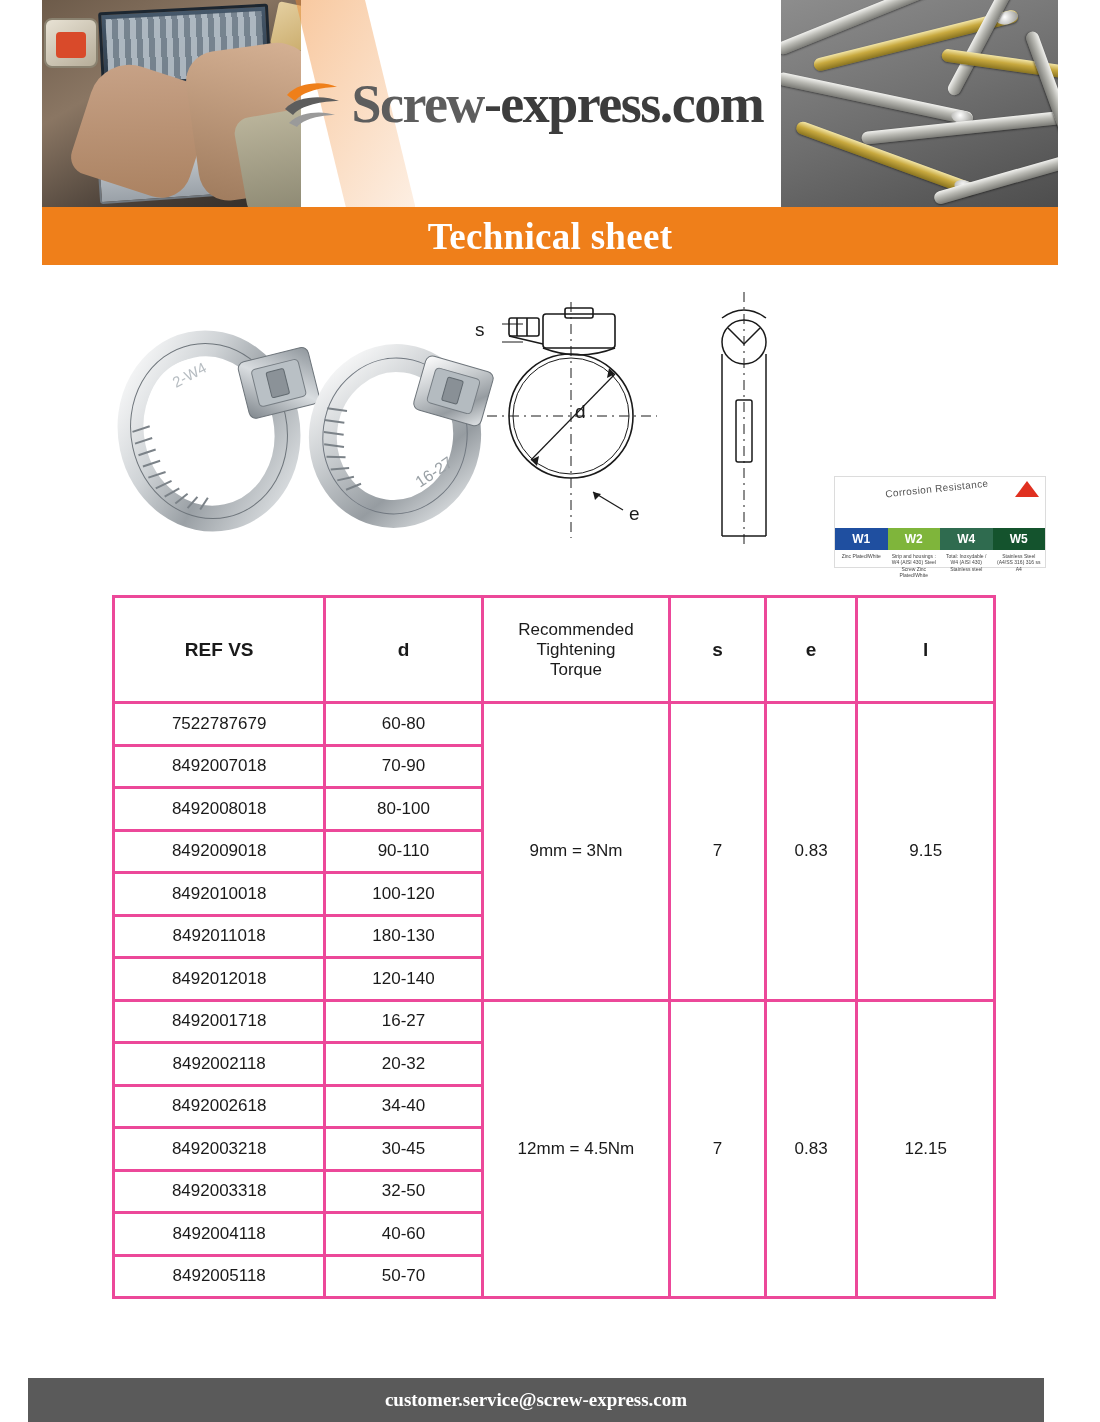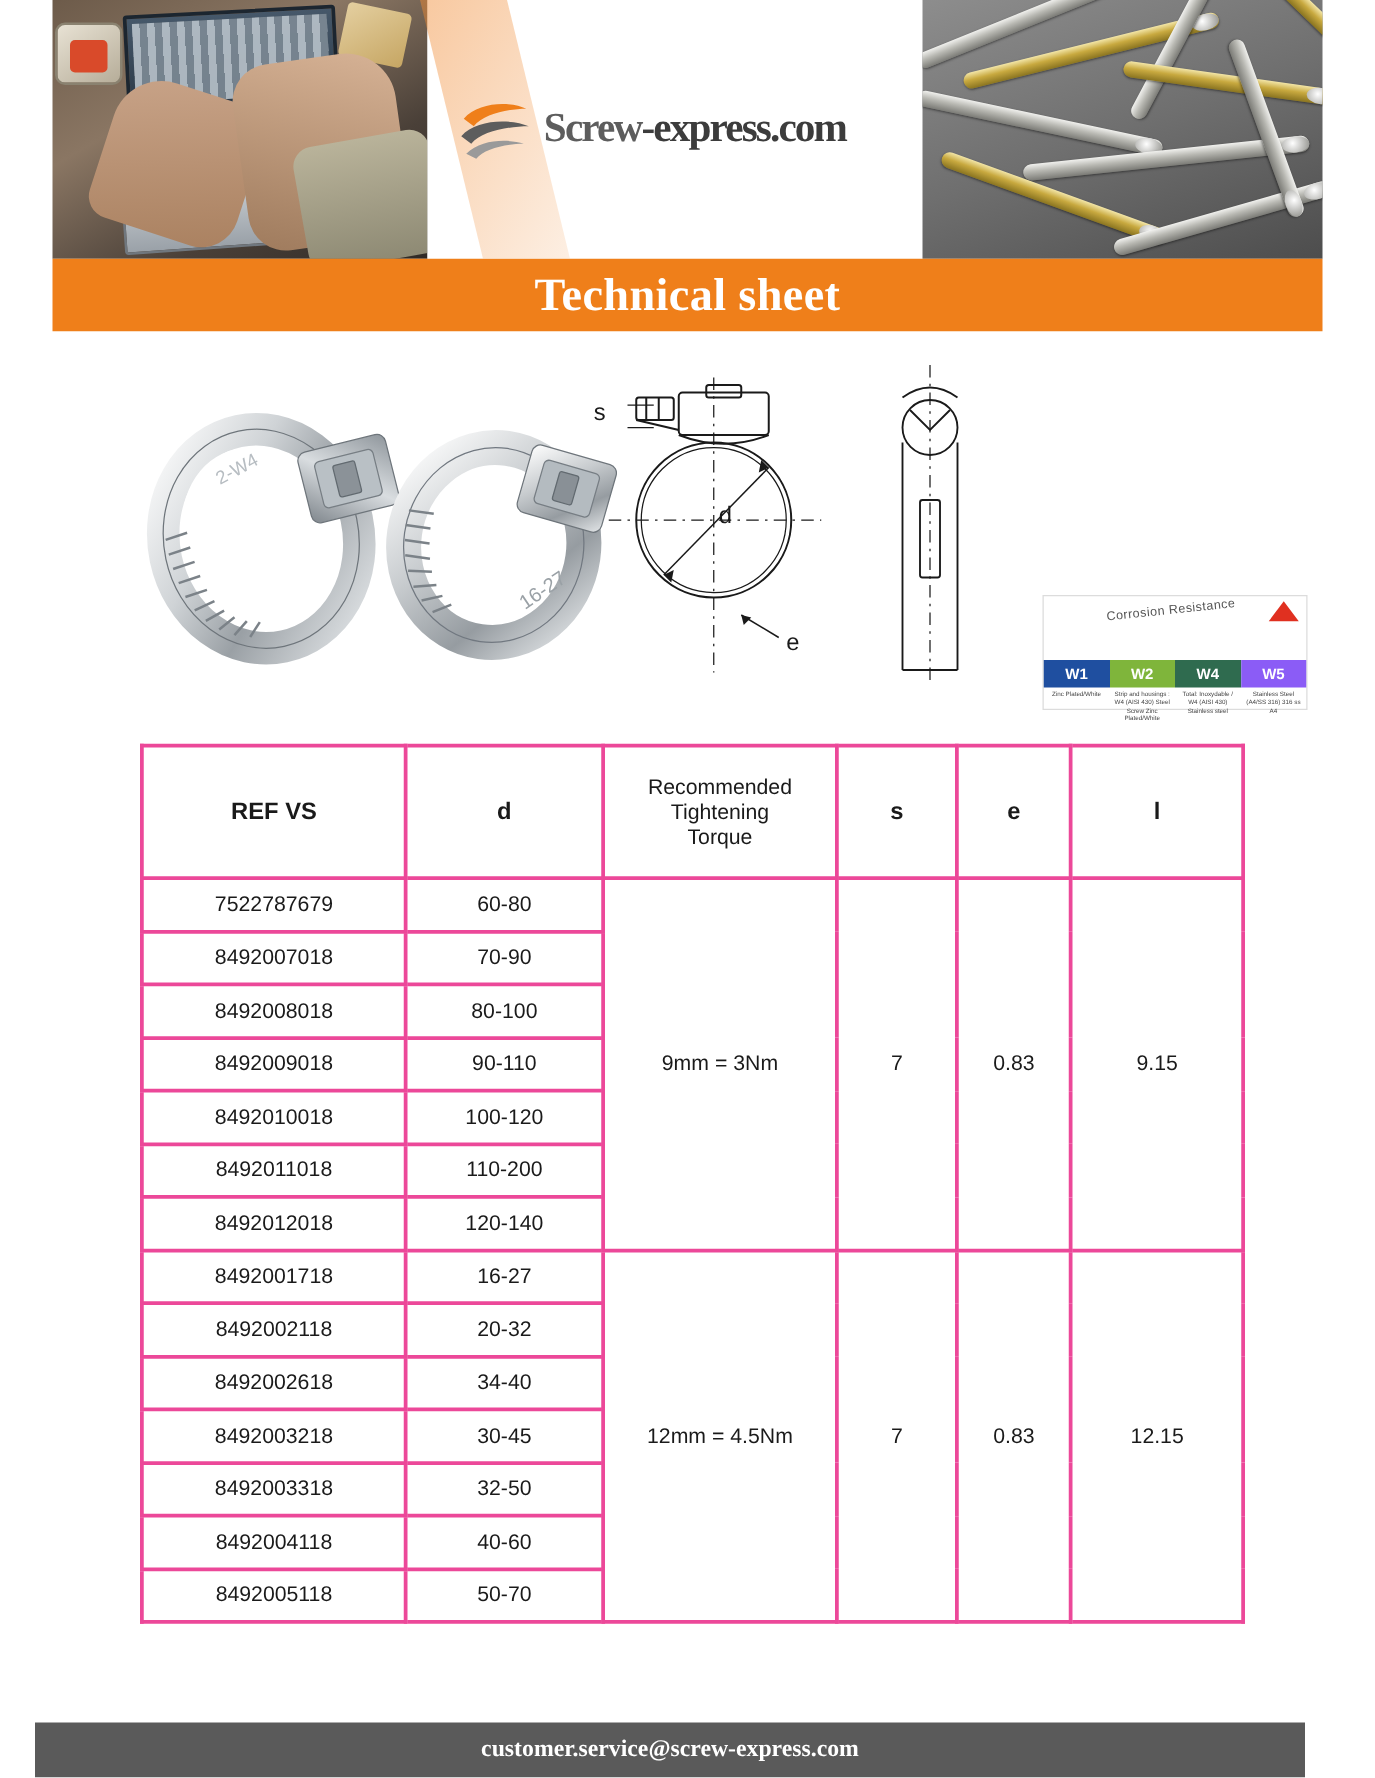--- a/index.html
+++ b/index.html
@@ -85,21 +85,21 @@
     flex: 1;
     position: relative;
     background: #ffffff;
     display: flex;
     align-items: center;
     justify-content: center;
   }
   .logo-wrap { display:flex; align-items:center; gap:10px; transform: translateX(-18px); }
   .logo-mark { width: 58px; height: 54px; position: relative; }
   .logo-text {
-    font-size: 33px;
+    font-size: 54px;
     letter-spacing: -1.5px;
     white-space: nowrap;
     font-family: "Liberation Serif", serif;
   }
   .logo-text .b1 { color:#5d5d5d; font-weight:bold; }
   .logo-text .b2 { color:#3c3c3c; font-weight:bold; }
   .logo-text .b3 { color:#3c3c3c; font-weight:bold; }
   .header-swoosh {
     position:absolute; left:-6px; top:0; width:120px; height:207px;
     background: linear-gradient(120deg, rgba(240,138,50,.85), rgba(240,138,50,.25));
@@ -403,21 +403,21 @@
       </div>
       <div class="cc-col">
         <div class="cc-bar" style="background:#7fb53b">W2</div>
         <div class="cc-desc">Strip and housings : W4 (AISI 430) Steel Screw Zinc Plated/White</div>
       </div>
       <div class="cc-col">
         <div class="cc-bar" style="background:#2f6b4f">W4</div>
         <div class="cc-desc">Total: Inoxydable / W4 (AISI 430) Stainless steel</div>
       </div>
       <div class="cc-col">
-        <div class="cc-bar" style="background:#8b5cf6">W5</div>
+        <div class="cc-bar" style="background:#14532d">W5</div>
         <div class="cc-desc">Stainless Steel (A4/SS 316) 316 ss A4</div>
       </div>
     </div>
   </div>
 </div>
 
 <table class="spec">
   <thead>
     <tr>
       <th class="col-ref big">REF VS</th>
@@ -453,21 +453,21 @@
     <tr>
       <td>8492009018</td>
       <td>90-110</td>
     </tr>
     <tr>
       <td>8492010018</td>
       <td>100-120</td>
     </tr>
     <tr>
       <td>8492011018</td>
-      <td>110-200</td>
+      <td>180-130</td>
     </tr>
     <tr>
       <td>8492012018</td>
       <td>120-140</td>
     </tr>
 
     <tr>
       <td>8492001718</td>
       <td>16-27</td>
       <td class="torque-cell" rowspan="7">12mm = 4.5Nm</td>

